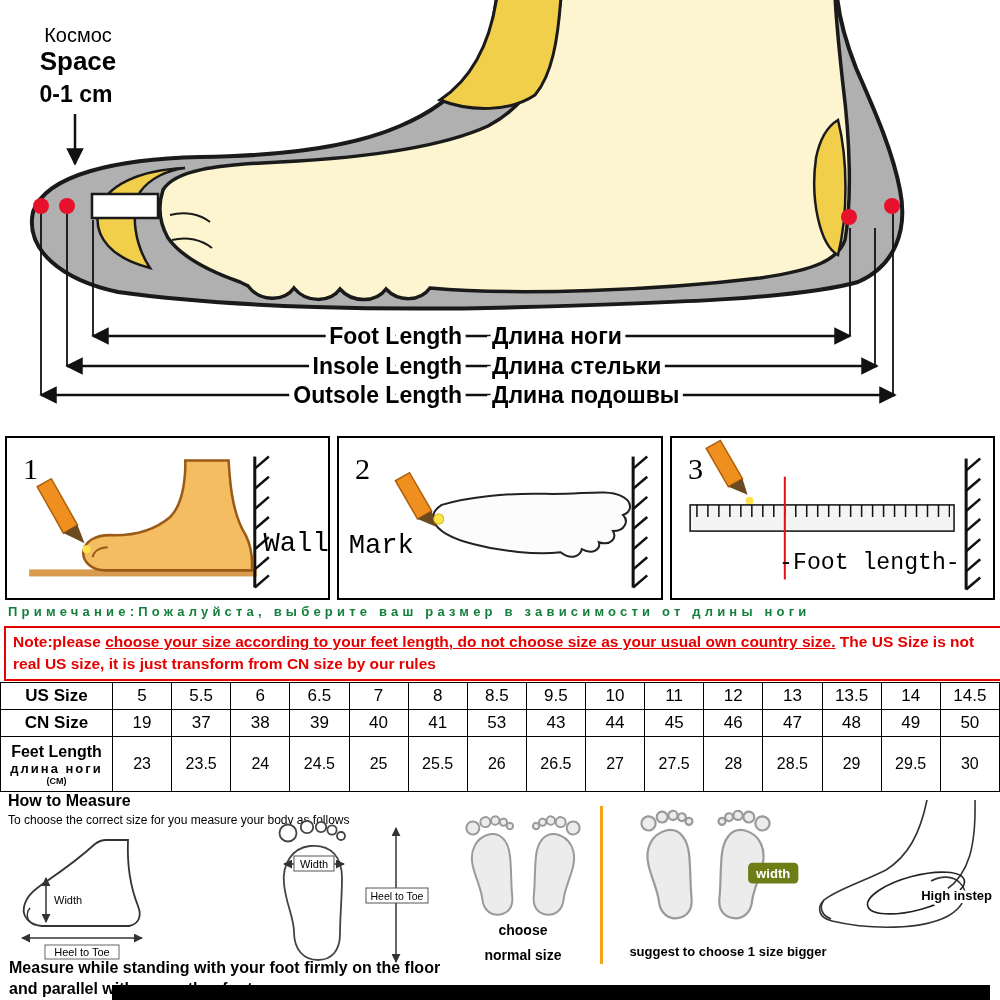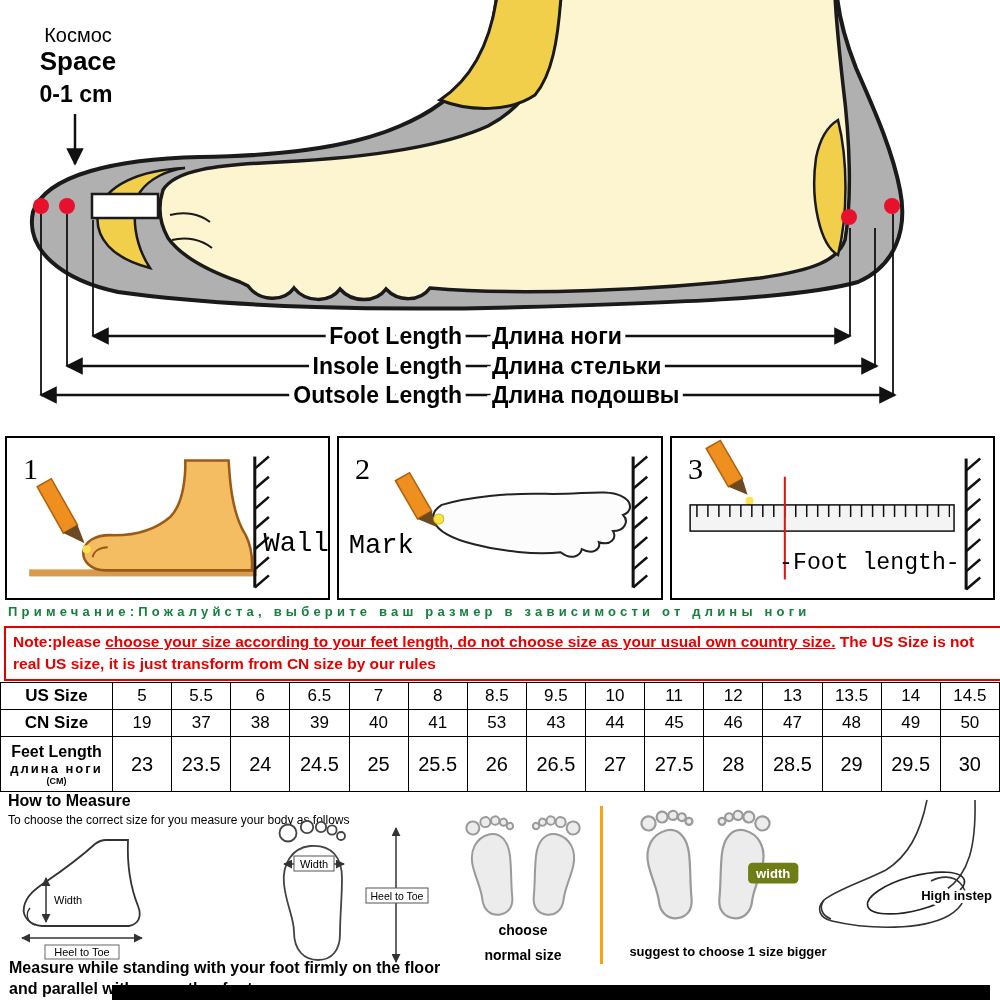--- a/index.html
+++ b/index.html
@@ -28,21 +28,21 @@
   #ru-note{position:absolute;top:604px;left:8px;width:988px;color:#15803d;font-weight:bold;font-size:13px;letter-spacing:4.2px;white-space:nowrap}
   #note-box{position:absolute;top:626px;left:4px;width:984px;border:2px solid #e60000;padding:3px 7px;color:#e60000;font-weight:bold;font-size:15.5px;line-height:1.45;box-sizing:content-box}
   #note-box .u{text-decoration:underline}
 
   
   #size-table{position:absolute;top:682px;left:0;width:1000px;border-collapse:collapse;table-layout:fixed}
   #size-table th,#size-table td{border:1px solid #000;text-align:center;vertical-align:middle;padding:0}
   .row-us th,.row-us td,.row-cn th,.row-cn td{height:26px;font-size:17px}
   .row-us th,.row-cn th{font-weight:bold}
   .row-us td,.row-cn td{font-weight:normal}
-  .row-feet td{height:54px;font-size:20px}
+  .row-feet td{height:54px;font-size:16px}
   .feet-h1{font-size:16px;font-weight:bold}
   .feet-h2{font-size:13px;font-weight:bold;letter-spacing:2px}
   .feet-h3{font-size:9px;font-weight:bold}
 
   
   #measure{position:absolute;top:792px;left:0;width:1000px;height:208px}
   .m-title{position:absolute;left:8px;top:0;font-size:16px;font-weight:bold}
   .m-sub{position:absolute;left:8px;top:21px;font-size:12px}
   #m-sidefoot{position:absolute;left:8px;top:40px}
   #m-footprint{position:absolute;left:248px;top:28px}

